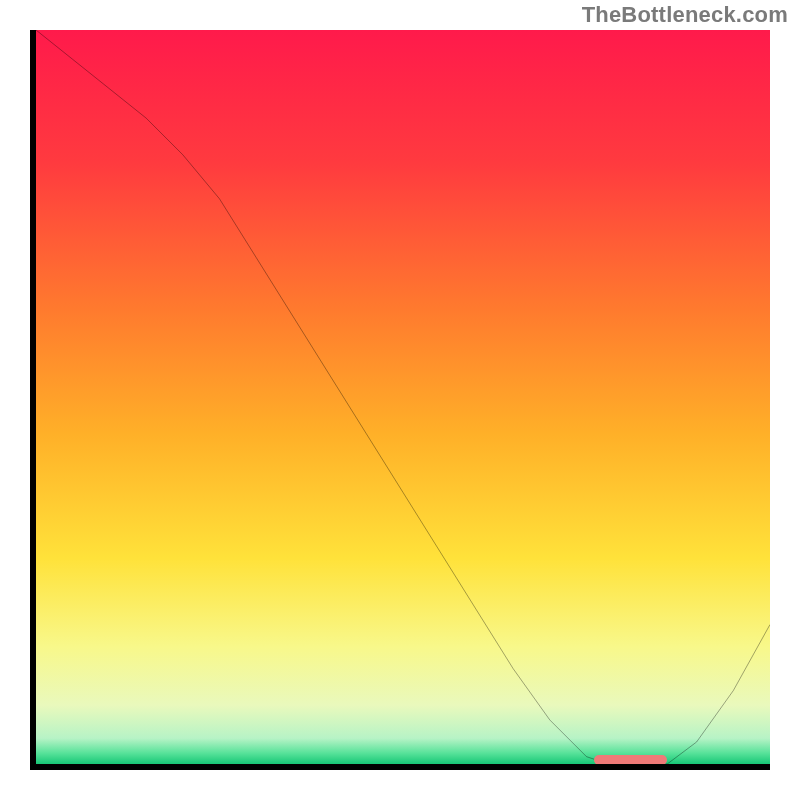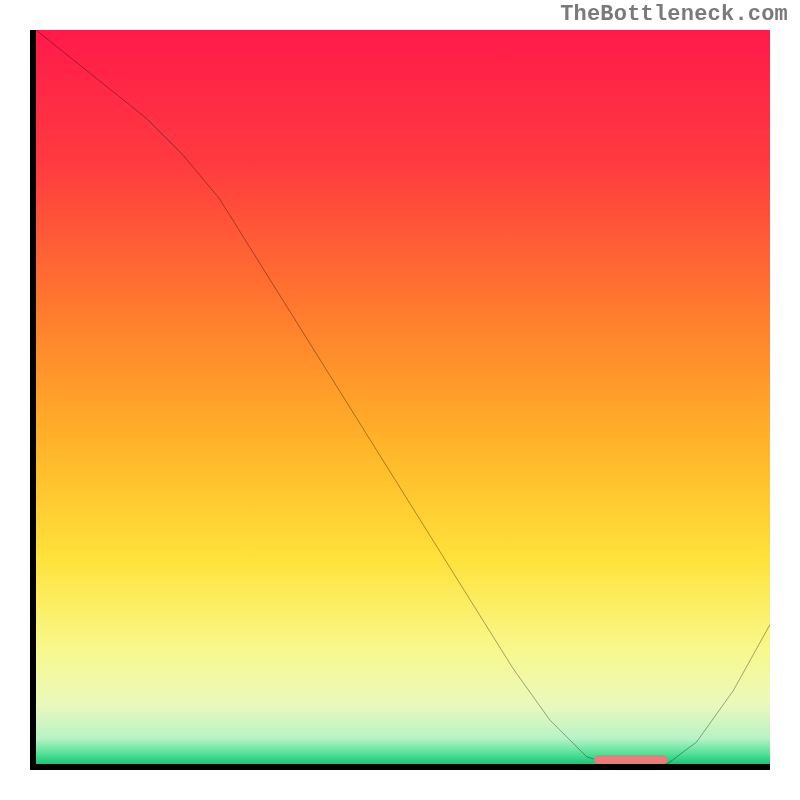--- a/index.html
+++ b/index.html
@@ -7,21 +7,20 @@
     padding: 0;
     width: 800px;
     height: 800px;
     background: #ffffff;
     font-family: Arial, Helvetica, sans-serif;
   }
   .chart-root {
     position: relative;
     width: 800px;
     height: 608px;
-    font-family: Liberation Mono, monospace;
   }
   .watermark {
     position: absolute;
     top: 2px;
     right: 12px;
     font-size: 22px;
     font-weight: 600;
     color: #7a7a7a;
     letter-spacing: 0.2px;
     user-select: none;

